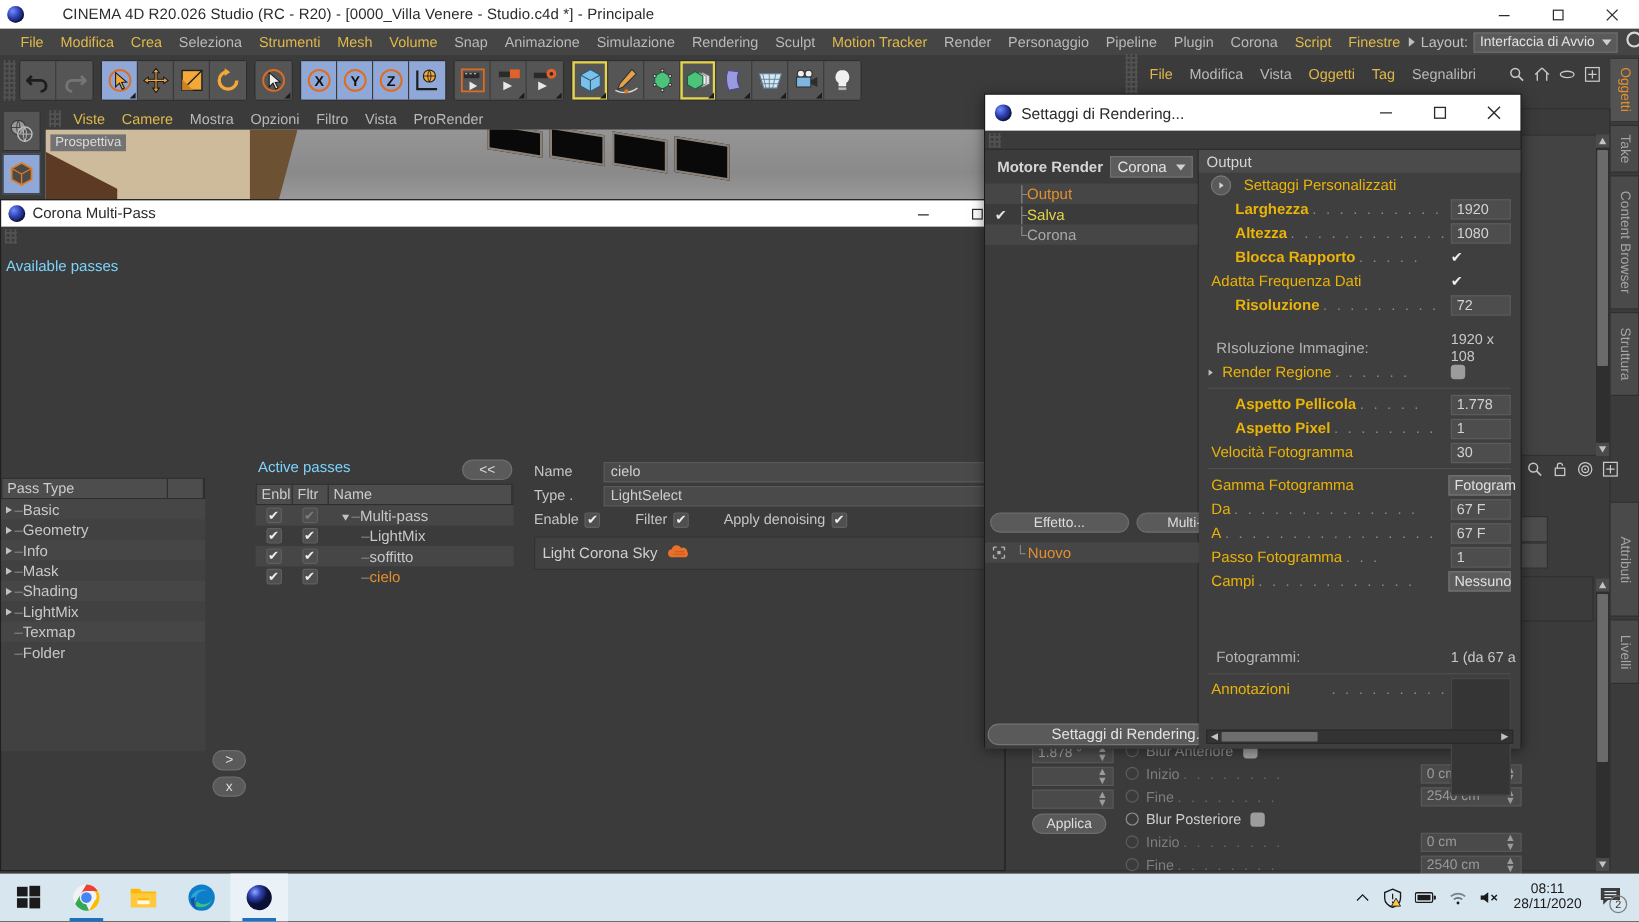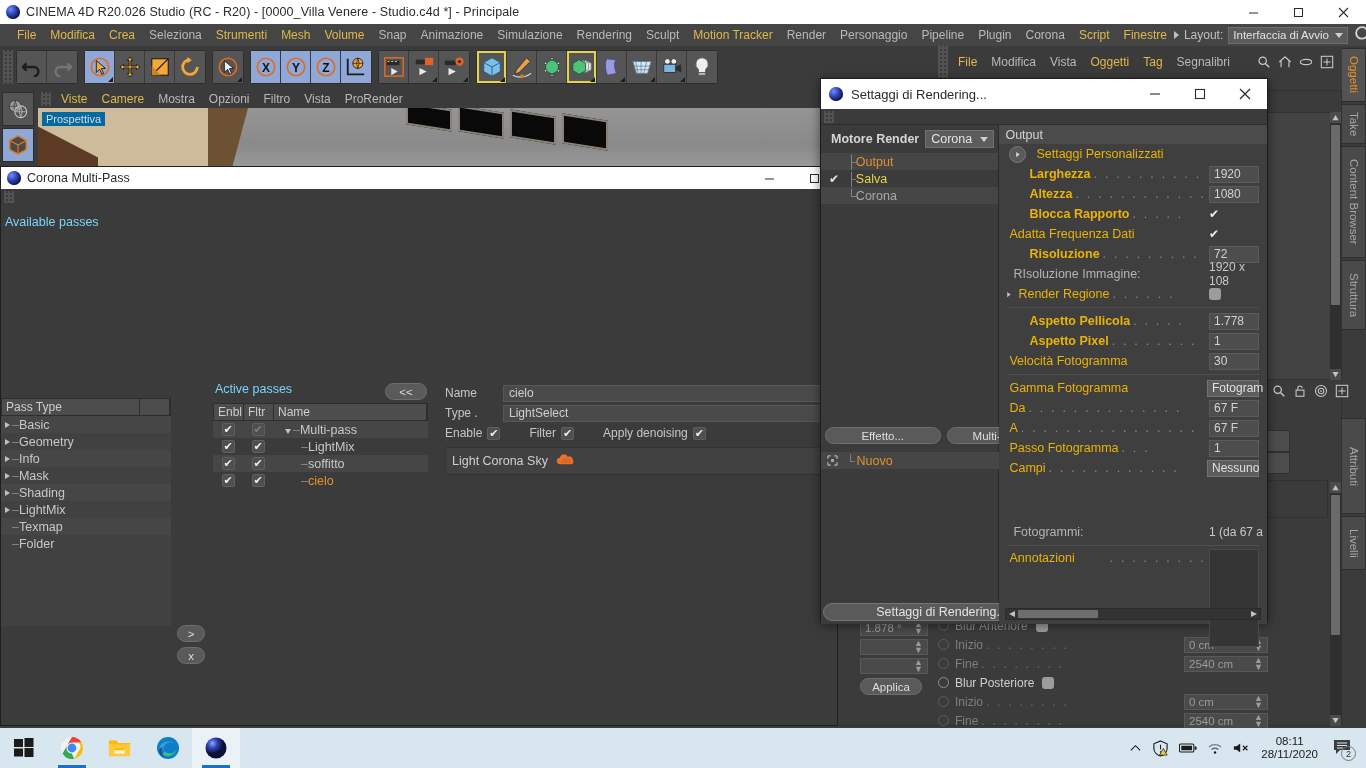--- a/index.html
+++ b/index.html
@@ -17,21 +17,21 @@
   .win-title {
     position:absolute; left:0; top:0; width:1366px; height:24px;
     background:#ffffff; display:flex; align-items:center;
   }
   .win-title .ic { width:26px; height:24px; display:flex; align-items:center; justify-content:center; }
   .c4d-orb {
     width:14px; height:14px; border-radius:50%;
     background: radial-gradient(circle at 32% 30%, #6f8dff 0%, #2b3aa8 45%, #0d1340 100%);
     box-shadow: inset -1px -1px 2px rgba(0,0,0,.6);
   }
-  .win-title .txt { color:#2b2b2b; font-size:12.5px; letter-spacing:.1px; }
+  .win-title .txt { color:#2b2b2b; font-size:12.5px; letter-spacing:.1px;margin-left:26px; }
   .win-btns { margin-left:auto; display:flex; height:24px; }
   .win-btns div { width:45px; height:24px; display:flex; align-items:center; justify-content:center;
                   color:#2b2b2b; font-size:12px; }
 
   
   .menubar {
     position:absolute; left:0; top:24px; width:1366px; height:22px;
     background:#454545; display:flex; align-items:center; padding-left:4px;
   }
   .menubar .mi { padding:0 7px; line-height:22px; font-size:12px; white-space:nowrap; }
@@ -96,21 +96,21 @@
   .vp-menu {
     position:absolute; left:38px; top:90px; width:792px; height:18px;
     background:#3b3b3b; display:flex; align-items:center;
   }
   .vp-menu .mi { padding:0 7px; font-size:12px; line-height:18px; }
   .viewport {
     position:absolute; left:38px; top:108px; width:792px; height:60px;
     background:#8c8c8c; overflow:hidden;
   }
   .vp-label {
-    position:absolute; left:4px; top:4px; background:#0369a1; color:#dcdcdc;
+    position:absolute; left:4px; top:4px; background:#737373; color:#dcdcdc;
     font-size:11px; padding:1px 4px;
   }
   .vp-wall { position:absolute; left:0; top:0; width:180px; height:60px; background:#cdbb9b;
              clip-path: polygon(0 0,100% 0,100% 100%,0 100%); }
   .vp-wall2 { position:absolute; left:170px; top:0; width:40px; height:60px; background:#6d5133;
              clip-path: polygon(0 0, 100% 0, 60% 100%, 0 100%); }
   .vp-roof { position:absolute; left:0; top:8px; width:60px; height:52px; background:#5d3a23;
              clip-path: polygon(0 20%, 100% 80%, 100% 100%, 0 100%); }
   .vp-win { position:absolute; background:#090909; border:2px solid #8a8278; }
   .vp-grad { position:absolute; left:180px; top:0; width:612px; height:60px;
@@ -903,21 +903,21 @@
           <span class="dots"></span>
           <span style="color:#ededed;font-size:12px;width:50px;">✔</span>
           <span style="width:8px"></span>
         </div>
         <div class="prow">
           <span class="plabel b">Risoluzione</span>
           <span class="dots">. . . . . . . . .</span>
           <span class="pval">72</span>
           <span style="width:8px"></span>
         </div>
-        <div class="prow" style="padding-left:14px;">
+        <div class="prow" style="padding-left:14px;margin-top:16px;">
           <span class="plabel" style="color:#b4b4b4;">RIsoluzione Immagine:</span>
           <span class="dots"></span>
           <span style="color:#c8c8c8;font-size:12px;width:58px;">1920 x 108</span>
         </div>
         <div class="prow" style="padding-left:6px;">
           <span style="margin-right:6px;"><svg width="7" height="7" viewBox="0 0 8 8">
                 <path d="M2.5 1 L6.5 4 L2.5 7 Z" fill="#c2c2c2"></path>
               </svg></span>
           <span class="plabel">Render Regione</span>
           <span class="dots">. . . . . .</span>

